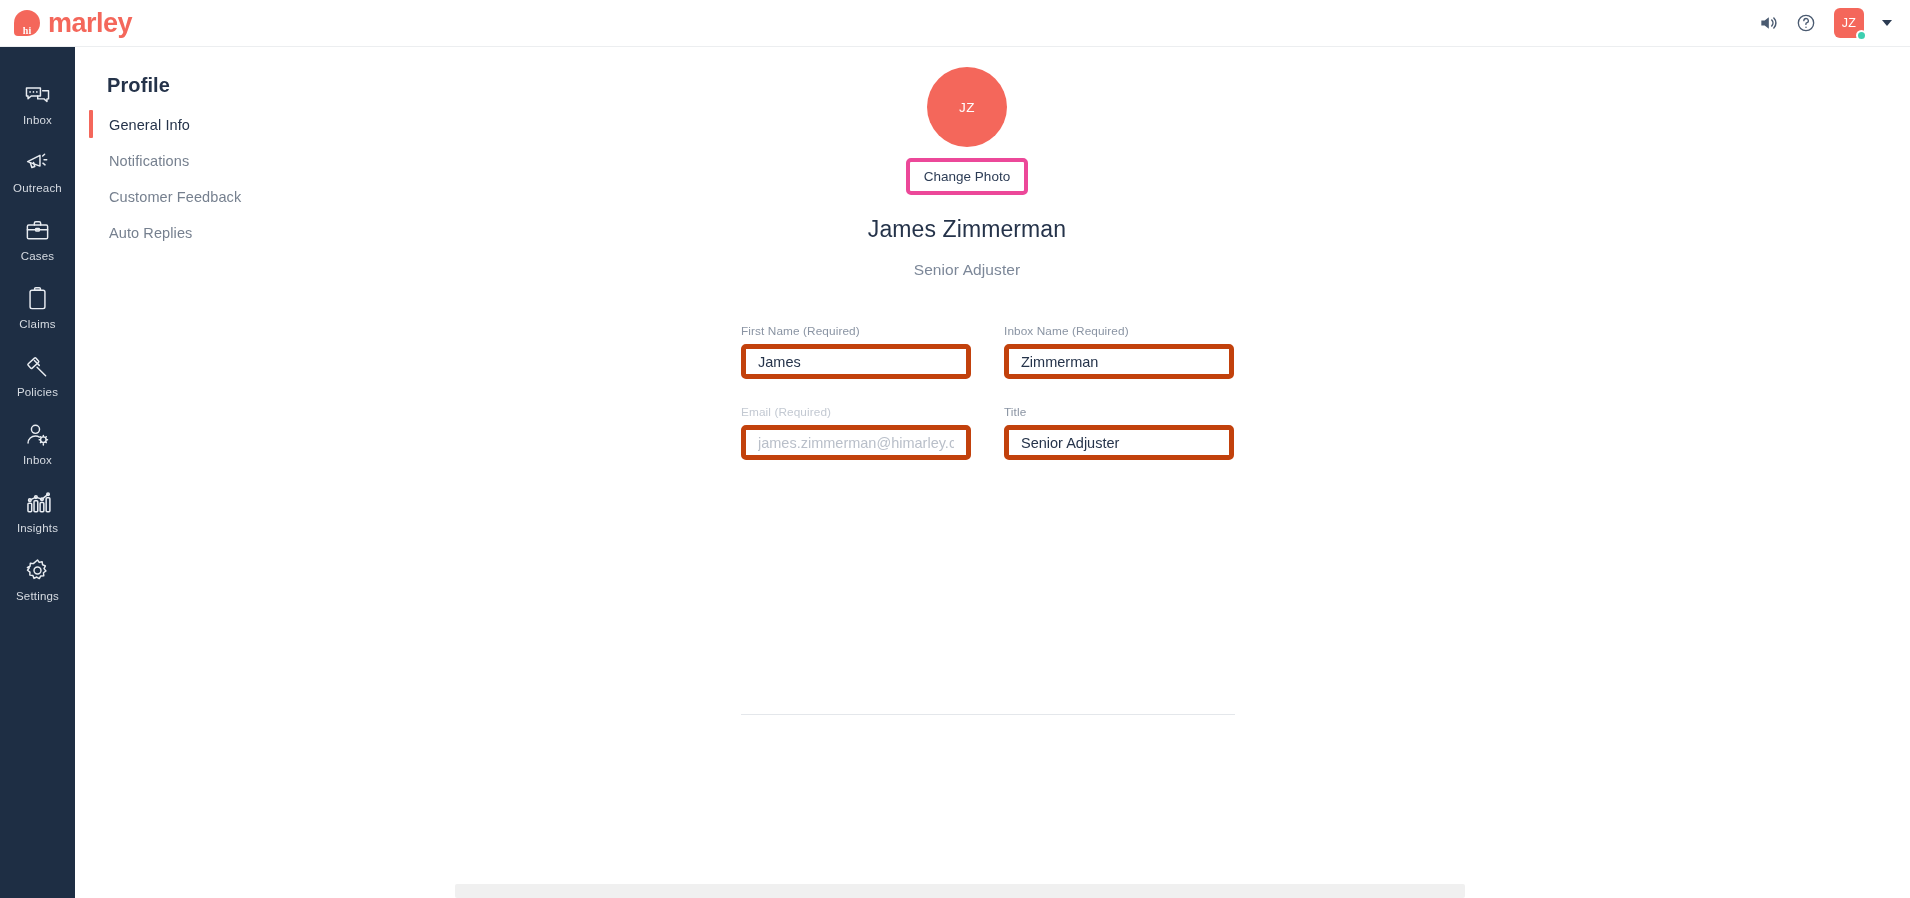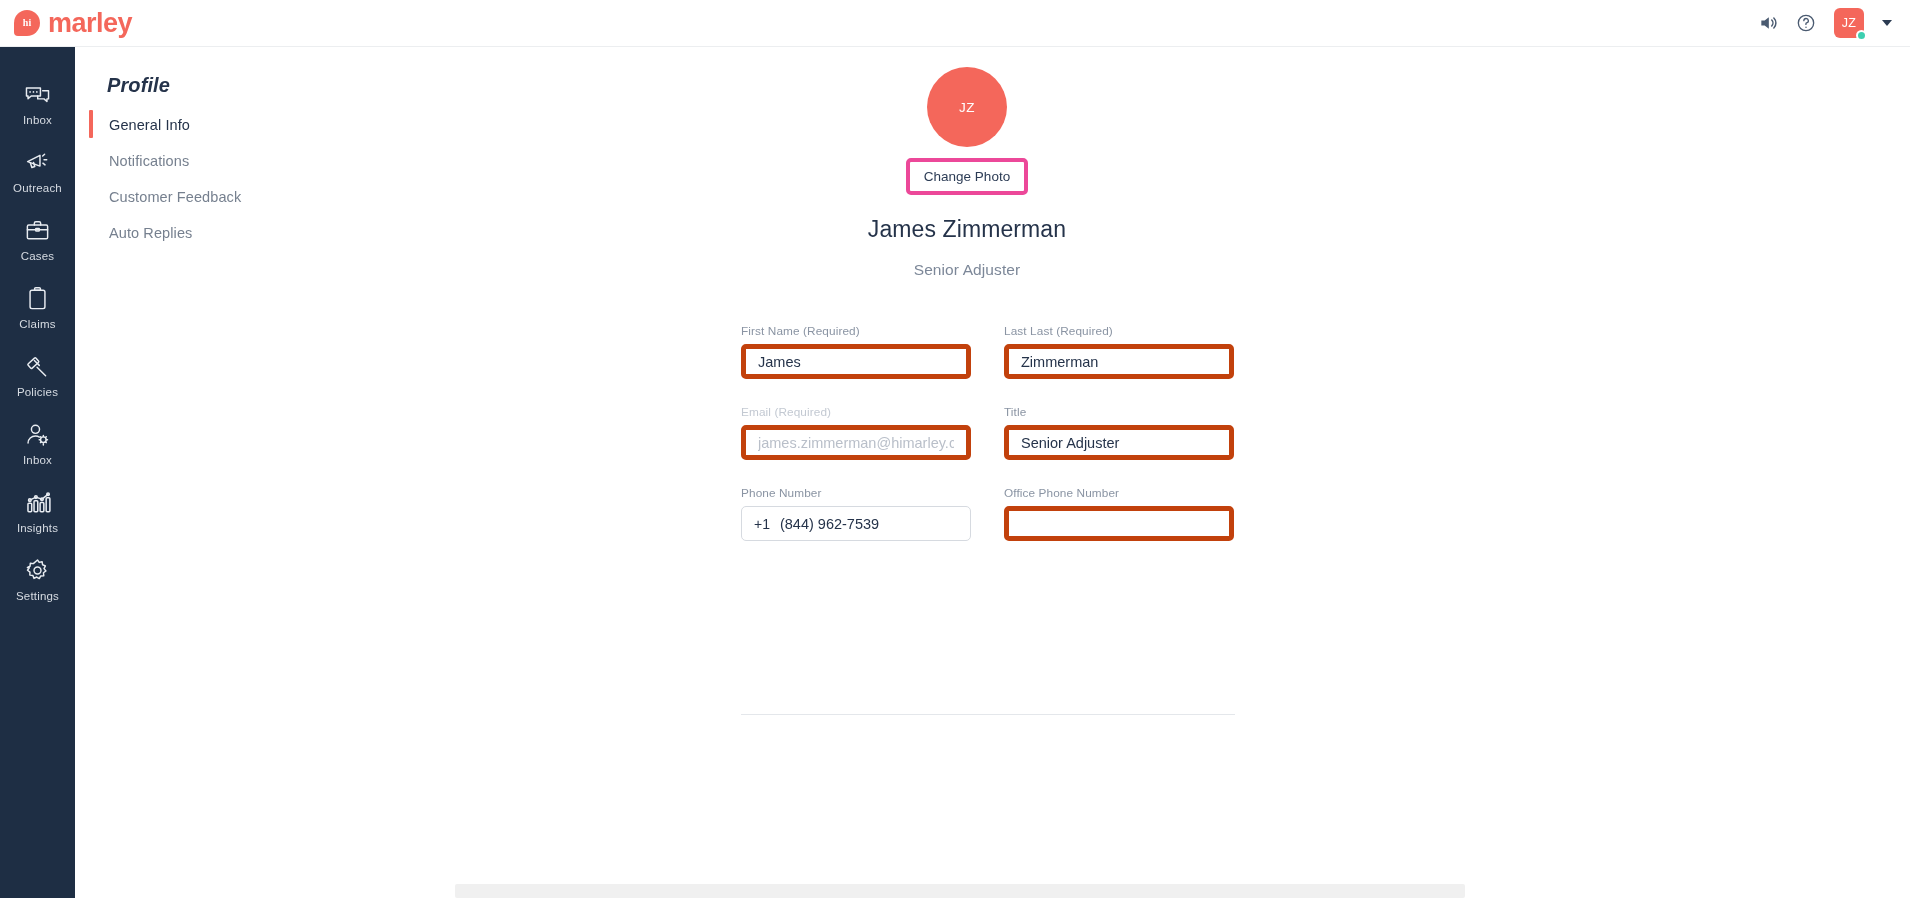--- a/index.html
+++ b/index.html
@@ -22,21 +22,21 @@
   }
   .logo-wrap {
     display: flex; align-items: center; gap: 8px;
     margin-left: 14px;
   }
   .logo-bubble {
     position: relative;
     width: 26px; height: 26px;
     background: #F4675B;
     border-radius: 50% 50% 50% 4px;
-    display: flex; align-items: center; justify-content: center; font-family: Liberation Serif, serif;
+    display: flex; align-items: flex-end; justify-content: center; font-family: Liberation Serif, serif;
   }
   .logo-bubble span {
     color: #ffffff; font-size: 10px; font-weight: 700;
     letter-spacing: .2px; line-height: 1;
   }
   .logo-word {
     color: #F4675B;
     font-size: 27px;
     font-weight: 700;
     letter-spacing: -0.5px;
@@ -82,21 +82,21 @@
   
   .content {
     position: absolute; top: 47px; left: 75px;
     width: 1835px; height: 851px;
     background: #ffffff;
     overflow: hidden;
   }
 
   .page-title {
     position: absolute; left: 32px; top: 27px;
-    font-size: 20px; color: #25334a; letter-spacing: .1px; font-style: italic;
+    font-size: 20px; color: #25334a; letter-spacing: .1px;
   }
   .subnav { position: absolute; left: 14px; top: 60px; width: 320px; }
   .subnav-item {
     position: relative;
     padding: 10px 0 10px 20px;
     font-size: 14.5px;
     color: #76808f;
     cursor: pointer;
     letter-spacing: .1px;
   }
@@ -339,48 +339,35 @@
   </div>
 
   <form class="form">
 
     <div class="form-row">
       <div class="field">
         <label class="field-label">First Name (Required)</label>
         <input class="field-input" type="text" value="James" style="">
       </div>
       <div class="field">
-        <label class="field-label">Last Last (Required)</label>
+        <label class="field-label">Inbox Name (Required)</label>
         <input class="field-input" type="text" value="Zimmerman" style="">
       </div>
     </div>
 
     <div class="form-row">
       <div class="field">
         <label class="field-label muted">Email (Required)</label>
         <input class="field-input" type="text" disabled="" placeholder="james.zimmerman@himarley.com" style="">
       </div>
       <div class="field">
         <label class="field-label">Title</label>
         <input class="field-input" type="text" value="Senior Adjuster" style="">
       </div>
     </div>
 
-    <div class="form-row">
-      <div class="field">
-        <label class="field-label">Phone Number</label>
-        <div class="phone-input">
-          <span class="phone-cc">+1</span>
-          <input class="phone-num" type="text" value="(844) 962-7539" style="">
-        </div>
-      </div>
-      <div class="field">
-        <label class="field-label">Office Phone Number</label>
-        <input class="field-input" type="text" value="" style="">
-      </div>
-    </div>
 
   </form>
 
   <div class="divider"></div>
 
   <div class="hscroll"></div>
 </main>
 
 </body></html>

